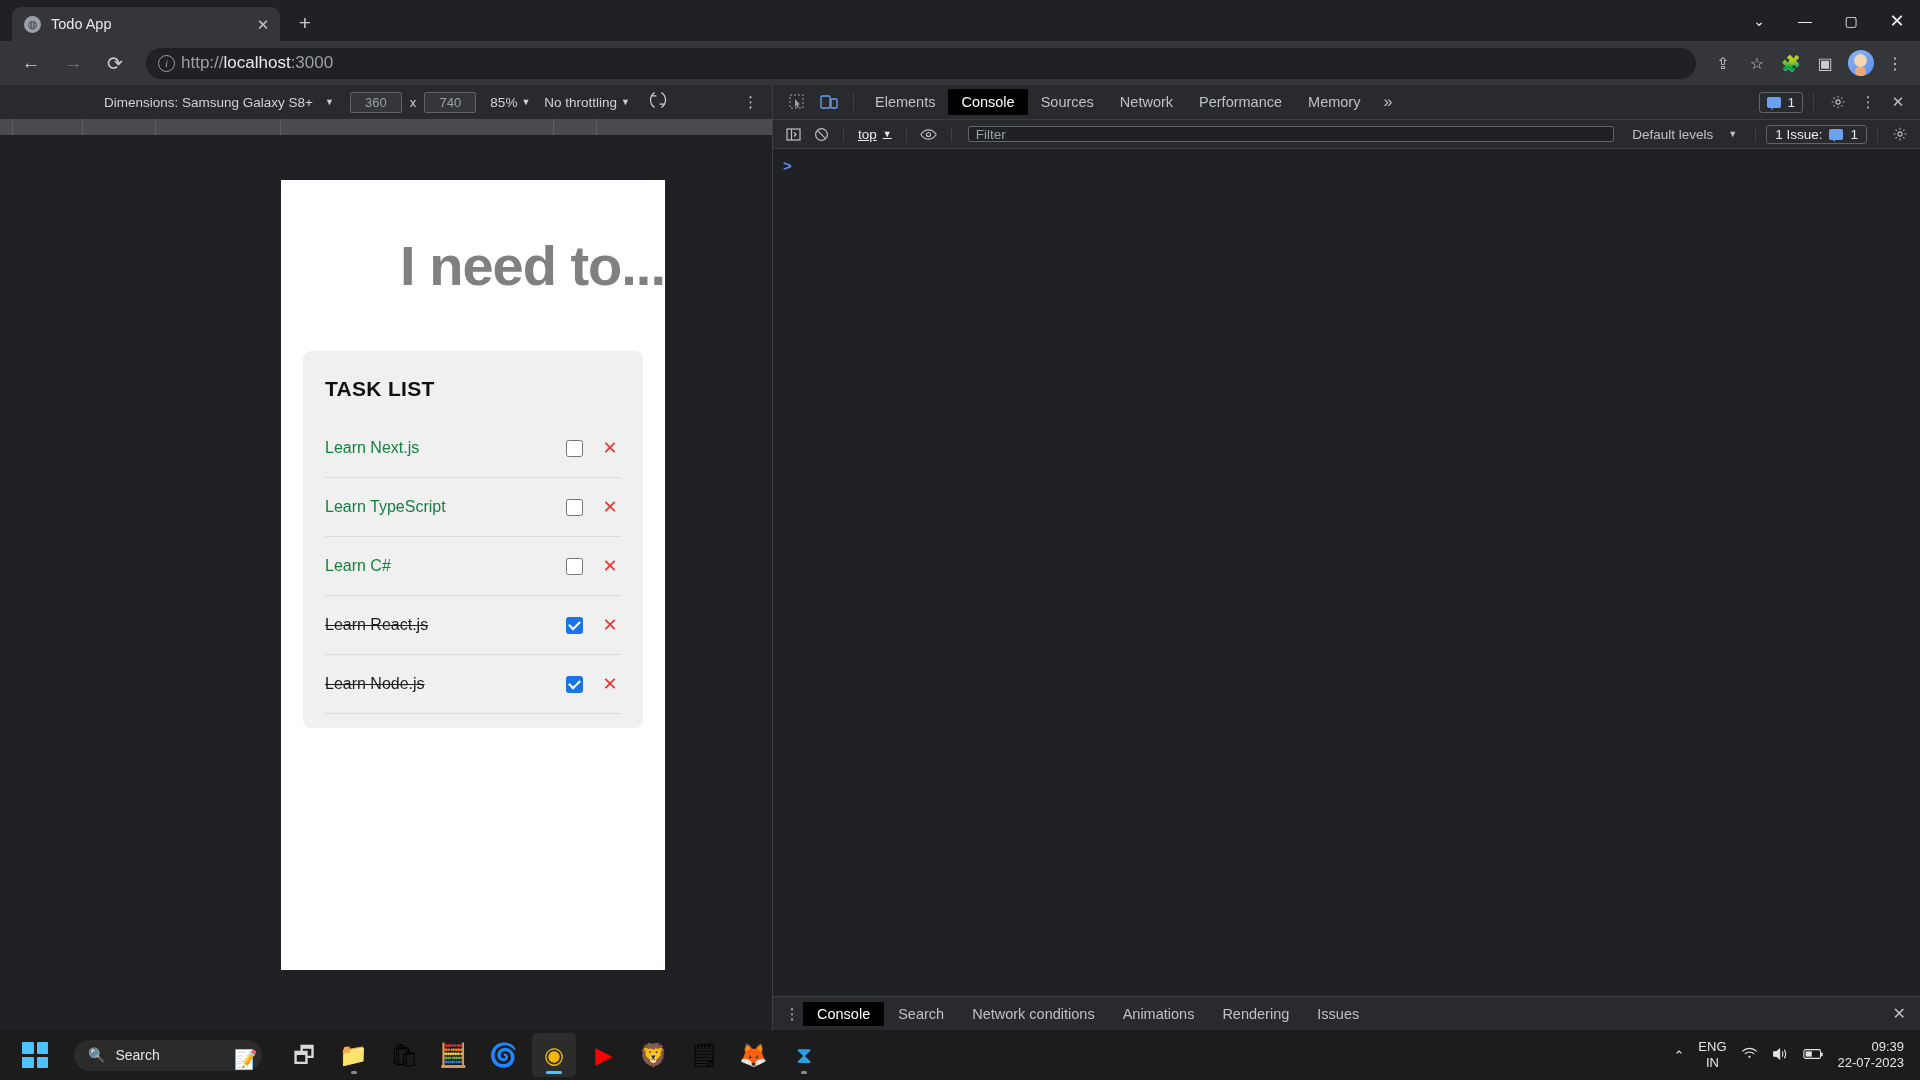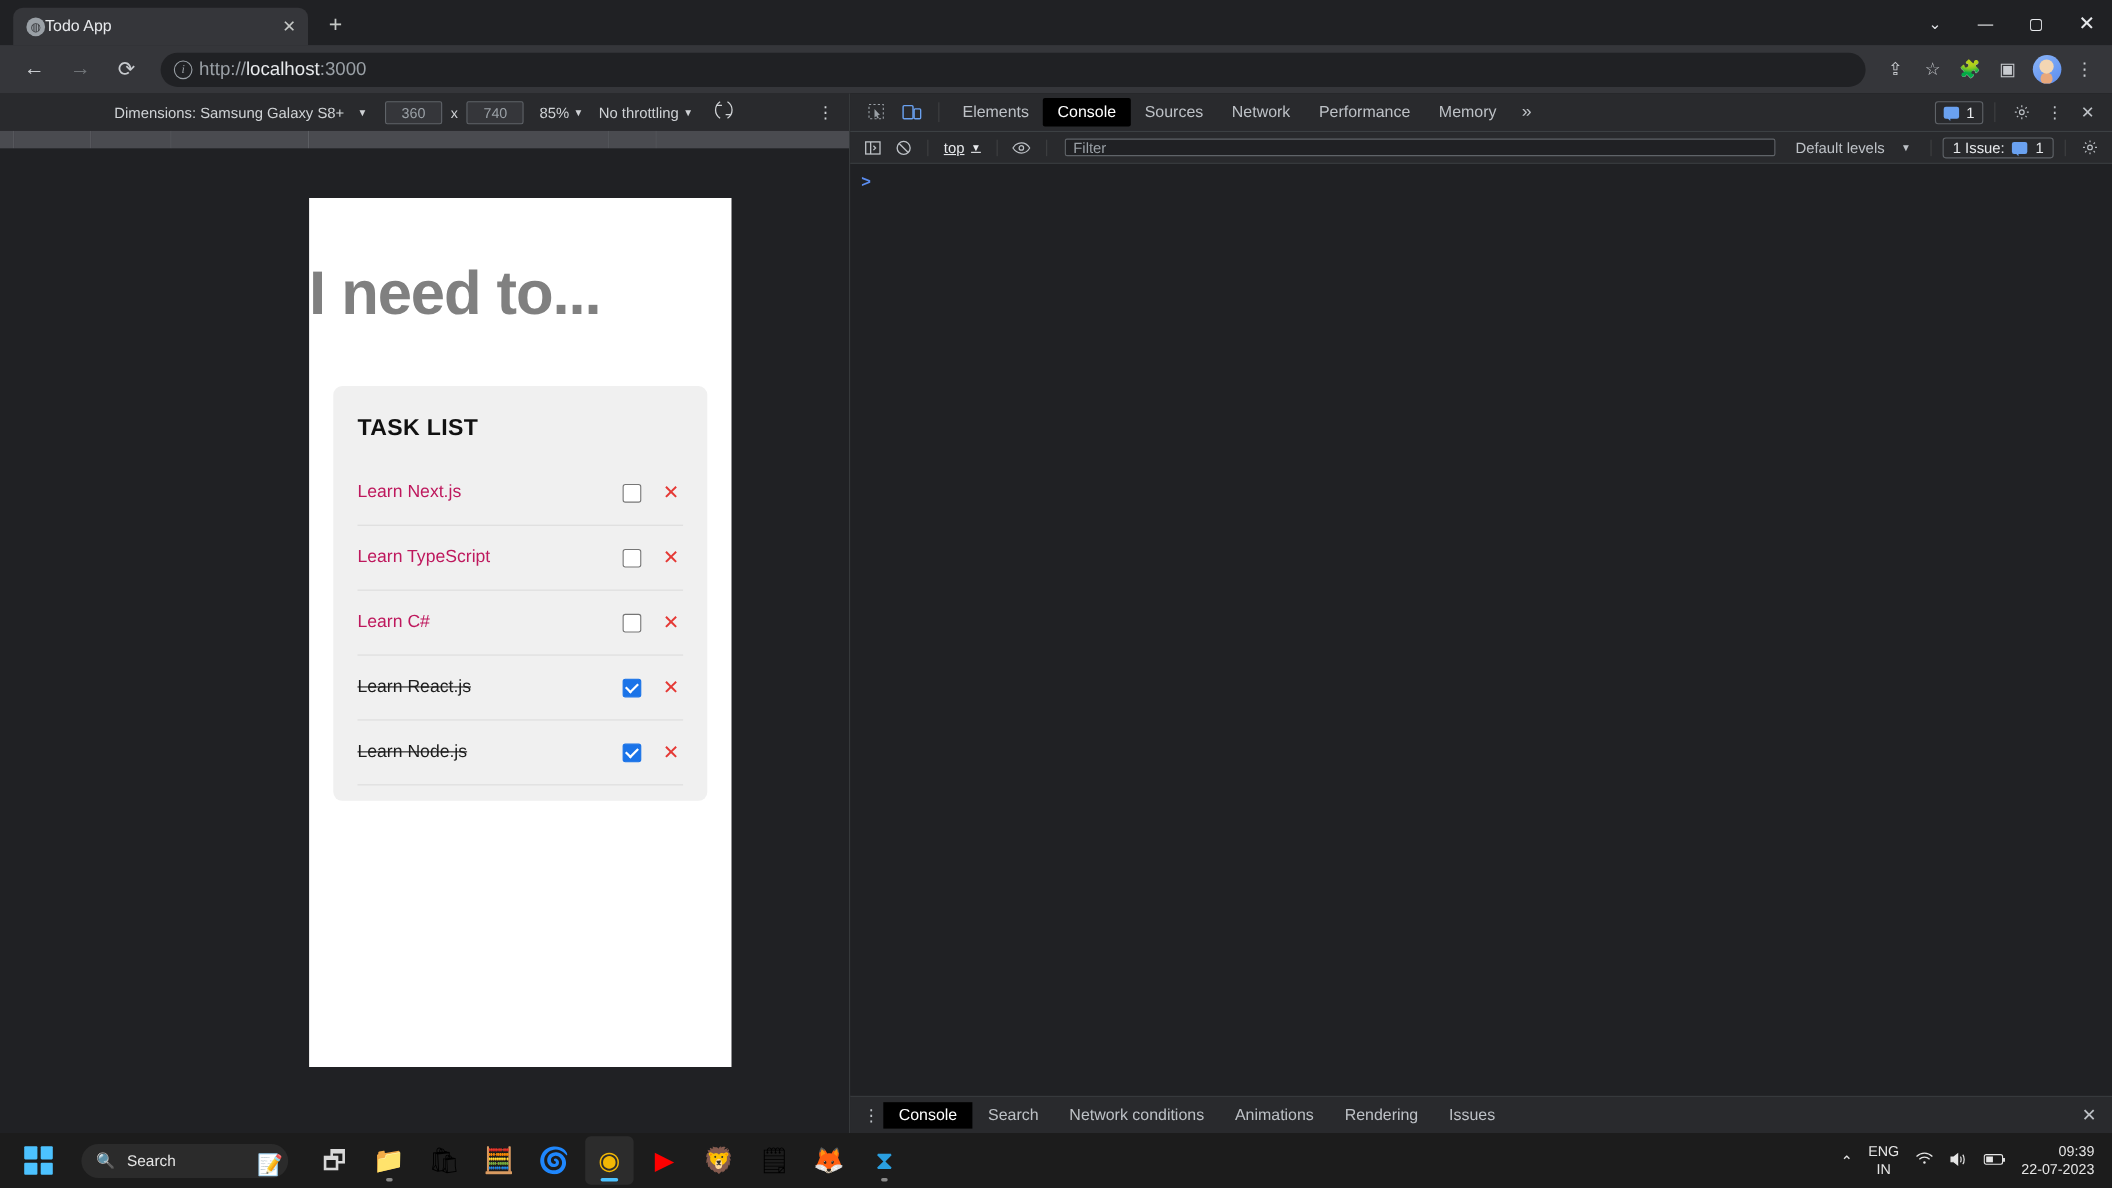--- a/index.html
+++ b/index.html
@@ -23,21 +23,21 @@
     display: flex; align-items: center; padding: 0 8px 0 12px;
     position: relative;
   }
   .tab-favicon {
     width: 17px; height: 17px; border-radius: 50%;
     background: #9aa0a6; flex: 0 0 auto;
     display:flex; align-items:center; justify-content:center;
     font-size: 11px; color: #35363a;
   }
   .tab-title {
-    flex: 1; color: #e8eaed; font-size: 14.5px; 
+    flex: 1; color: #e8eaed; font-size: 14.5px; margin-left: 10px;
     white-space: nowrap; overflow: hidden; text-overflow: ellipsis;
   }
   .tab-close { width: 18px; height: 18px; color: #c4c7c5; font-size: 15px;
     display:flex; align-items:center; justify-content:center; line-height: 1; }
   .newtab { margin-left: 12px; margin-bottom: 6px; width: 26px; height: 26px; color: #c4c7c5;
     display:flex; align-items:center; justify-content:center; font-size: 21px; line-height: 1;}
   .wincontrols { position: absolute; right: 0; top: 0; height: 41px; display: flex; align-items: center; }
   .wc-btn { width: 46px; height: 41px; display:flex; align-items:center; justify-content:center;
     color: #e8eaed; font-size: 14px; }
   .wc-btn.close-x { font-size: 18px; }
@@ -91,36 +91,36 @@
   
   .viewport-area {
     position: absolute; left: 0; top: 135px; width: 772px; height: 865px; background: #202124;
     overflow: hidden;
   }
   .phone {
     position: absolute; left: 281px; top: 45px; width: 384px; height: 790px;
     background: #ffffff; overflow: hidden;
   }
   .app-title {
-    margin: 53px 0 0 0; text-align: left;
+    margin: 53px 0 0 0; text-align: right;
     font-size: 56px; font-weight: bold; color: #808080; letter-spacing: -1px;
   }
   .card {
     margin: 53px 22px 0 22px; background: #f0f0f0; border-radius: 8px;
     padding: 26px 22px 14px 22px;
   }
   .card-title { font-size: 21px; font-weight: bold; color: #111; letter-spacing: .3px; }
   .card-desc { margin-top: 14px; font-size: 15.5px; line-height: 1.5; color: #2b2b2b; }
   .task-list { margin-top: 18px; }
   .task-row {
     display: flex; align-items: center; height: 59px;
     border-bottom: 1px solid #dcdcdc;
   }
   .task-row:last-child { border-bottom: 1px solid #dcdcdc; }
-  .task-label { flex: 1; font-size: 16px; color: #be185d; }
+  .task-label { flex: 1; font-size: 16px; color: #15803d; }
   .task-row.done .task-label { text-decoration: line-through; color: #1d1d1d; }
   .task-cb {
     width: 17px; height: 17px; border: 1.5px solid #767676; border-radius: 2.5px;
     background: #fff; margin-right: 16px; flex: 0 0 auto;
     display:flex; align-items:center; justify-content:center;
   }
   .task-cb.checked { background: #1a73e8; border-color: #1a73e8; }
   .task-cb.checked::after {
     content: ""; width: 5px; height: 9px; border: solid #fff;
     border-width: 0 2px 2px 0; transform: rotate(45deg) translate(-1px,-1px);

